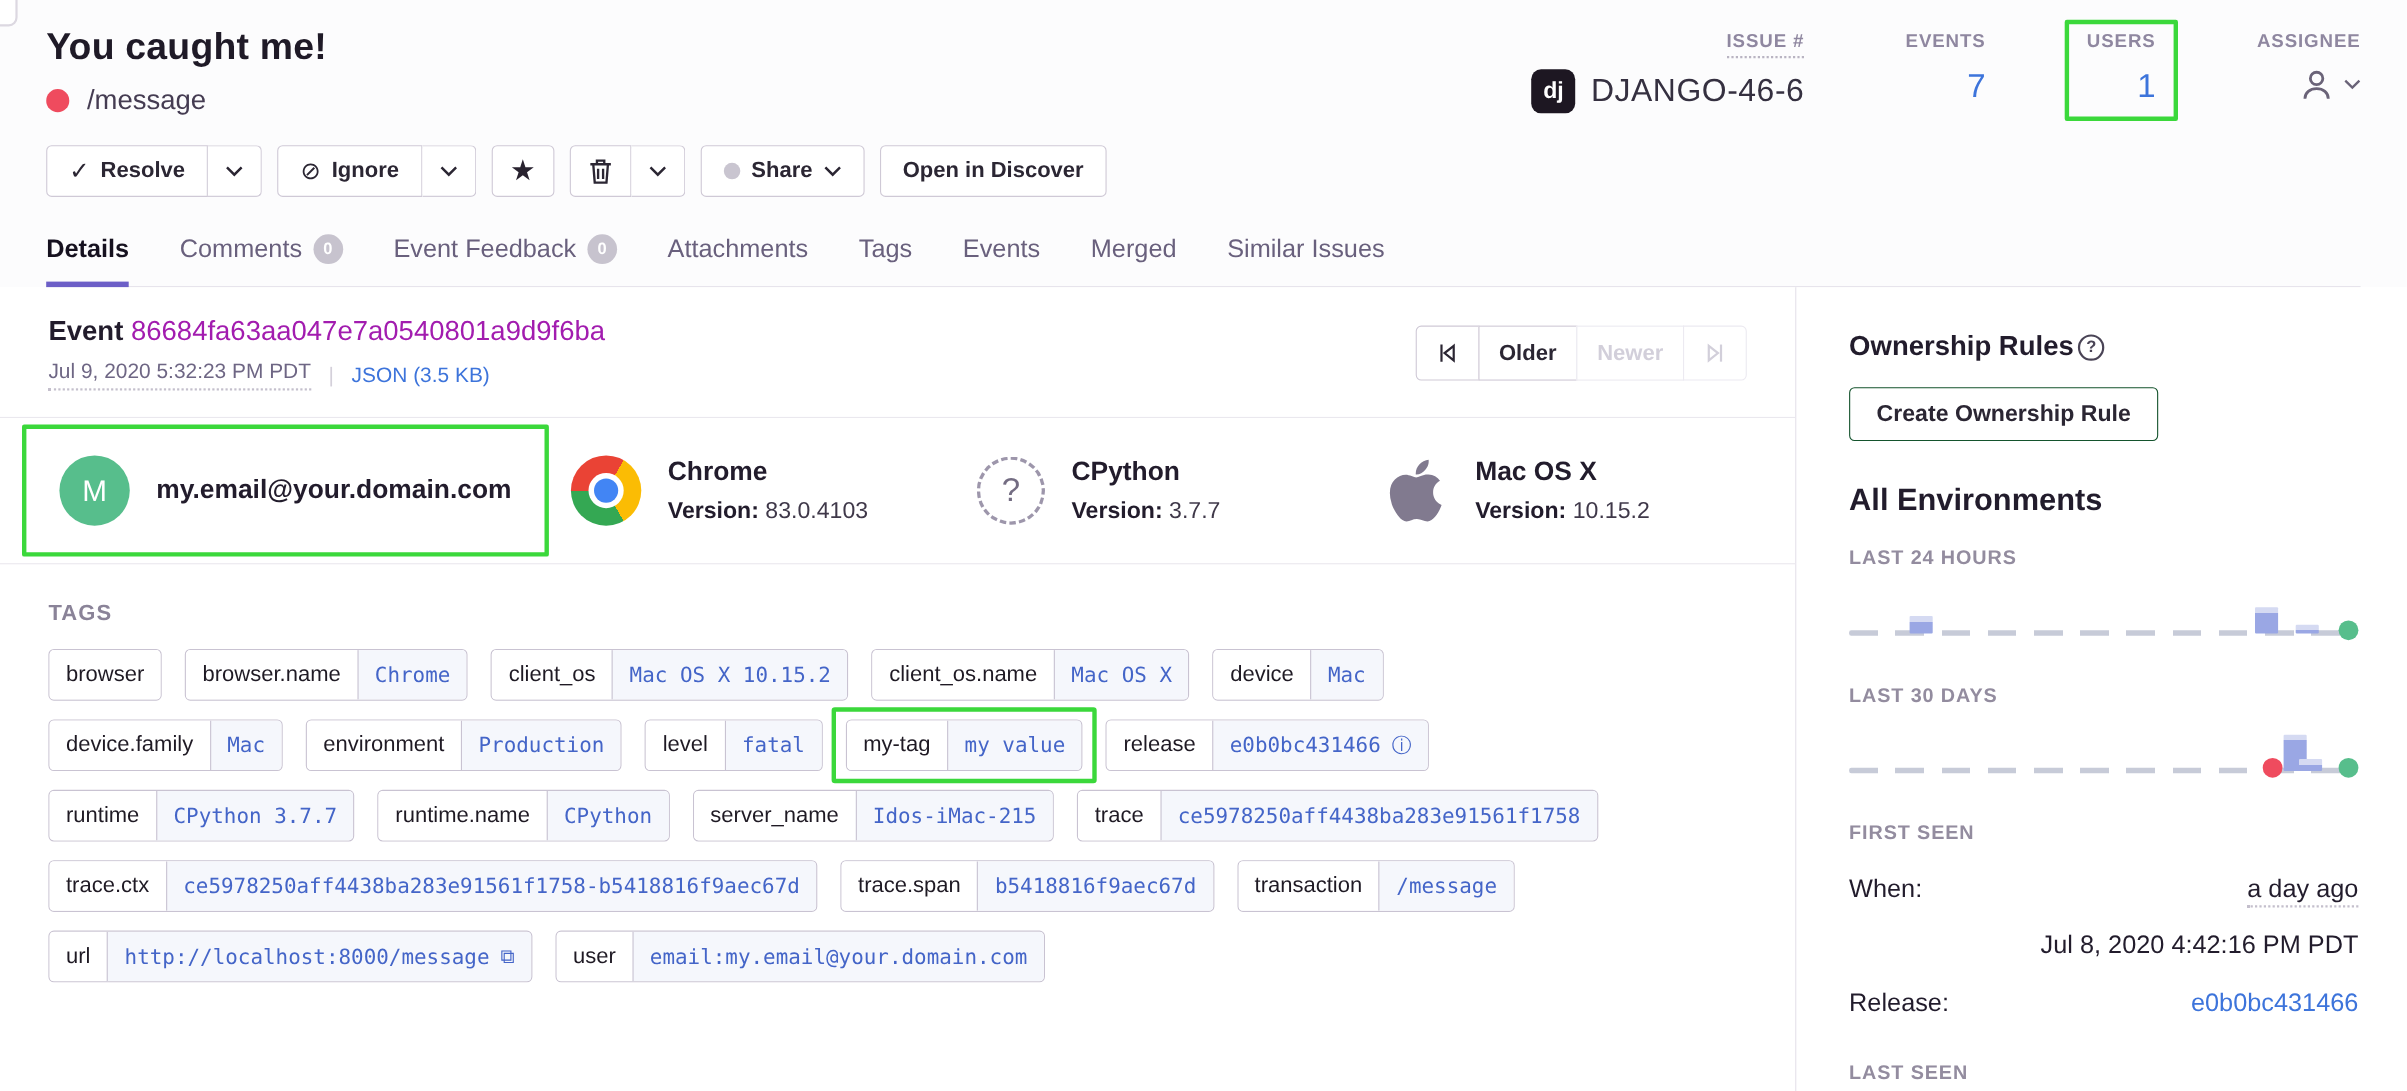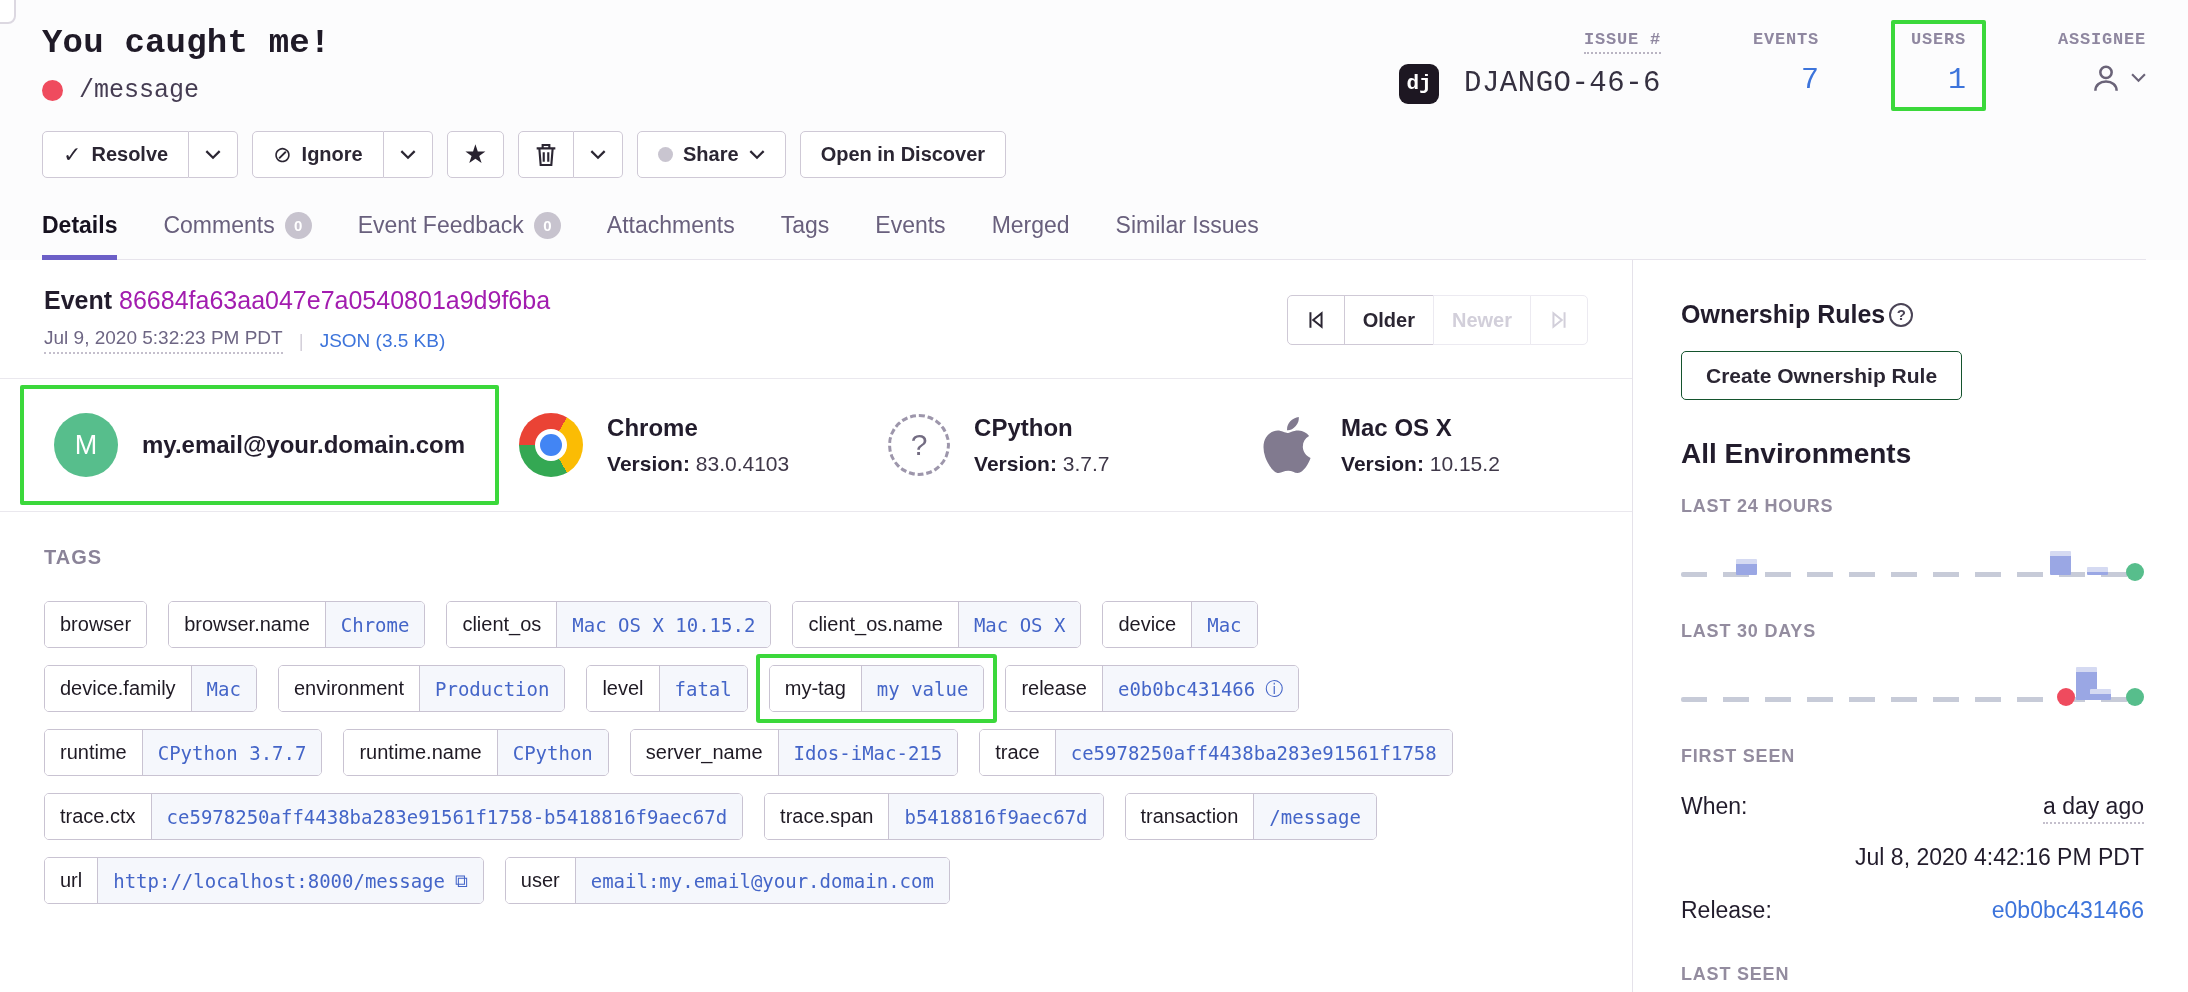--- a/index.html
+++ b/index.html
@@ -5,32 +5,32 @@
   * { margin:0; padding:0; box-sizing:border-box; }
   html,body { width:2188px; height:992px; overflow:hidden; }
   body {
     font-family:"Liberation Sans", sans-serif;
     color:#2b2633; background:#ffffff; position:relative;
   }
   
   .page-header { background:#fcfcfd; padding:24px 42px 0 42px; position:relative; }
   .corner-fragment{ position:absolute; left:-16px; top:-12px; width:32px; height:36px;
     background:#fff; border:2px solid #dcd8e1; border-radius:8px; }
-  .header-top { display:flex; justify-content:space-between; align-items:center;font-family:Liberation Mono, monospace; }
+  .header-top { display:flex; justify-content:space-between; align-items:flex-start; }
   .issue-title { font-size:34px; font-weight:bold; color:#1f1a27; letter-spacing:.2px; }
   .culprit-row { display:flex; align-items:center; gap:16px; margin-top:14px; }
   .level-dot { width:21px; height:21px; border-radius:50%; }
   .culprit { font-size:25px; color:#453c52; }
   
   .stats-row { display:flex; align-items:flex-start; gap:92px; padding-top:4px; }
   .stat { display:flex; flex-direction:column; align-items:flex-end; }
   .stat-label { font-size:17px; font-weight:bold; letter-spacing:.8px; color:#8f87a0; }
   .stat-label.dotted { border-bottom:2px dotted #b9b4c2; padding-bottom:3px; }
   .stat-value { font-size:30px; color:#3D74DB; margin-top:14px; }
-  .issue-id-row { display:flex; align-items:center; gap:25px; margin-top:10px; }
+  .issue-id-row { display:flex; align-items:center; gap:14px; margin-top:10px; }
   .platform-badge { width:40px; height:40px; border-radius:9px; background:#1d1722; color:#fff;
     font-size:21px; font-weight:bold; display:flex; align-items:center; justify-content:center; }
   .issue-id { font-size:29px; color:#353040; letter-spacing:.5px; }
   .assignee-row { display:flex; align-items:center; gap:8px; margin-top:12px; }
   .highlight-box { border:4px solid #3bd83b; padding:6px 16px 10px; margin:-10px -20px -14px; border-radius:2px; }
   
   .toolbar { display:flex; align-items:center; gap:14px; margin-top:26px; }
   .btn-group { display:flex; }
   .btn { height:47px; background:#fff; border:1px solid #cfc9d6; border-radius:5px;
     display:inline-flex; align-items:center; justify-content:center; gap:10px;
@@ -81,21 +81,21 @@
     background:conic-gradient(from 30deg, #fbbc04 0 120deg, #34a853 0 240deg, #ea4335 0 360deg);
     position:relative; flex:0 0 auto; }
   .chrome-icon::before { content:""; position:absolute; inset:16px; border-radius:50%; background:#fff; }
   .chrome-icon::after { content:""; position:absolute; inset:21px; border-radius:50%; background:#4285f4; }
   .unknown-icon { width:62px; height:62px; border-radius:50%; border:3px dashed #9d96ab;
     display:flex; align-items:center; justify-content:center; font-size:30px; color:#736c82; flex:0 0 auto; }
   .apple-icon { width:60px; height:64px; flex:0 0 auto; }
   
   .tags-section { padding:34px 44px; }
   .tags-heading { font-size:20px; font-weight:bold; letter-spacing:1px; color:#8a8398; }
-  .tag-rows { margin-top:32px; }
+  .tag-rows { margin-top:20px; }
   .tag-row { display:flex; gap:21px; margin-bottom:17px; align-items:center; }
   .tag-pill { display:inline-flex; height:47px; border:1px solid #c9c3d2; border-radius:5px;
     background:#fff; overflow:hidden; align-items:stretch; }
   .tag-key { display:flex; align-items:center; padding:0 15px; font-size:20px; color:#1f1a24; background:#fff; }
   .tag-val { display:flex; align-items:center; gap:10px; padding:0 15px; font-size:19px;
     font-family:"DejaVu Sans Mono", monospace; color:#4465c8; background:#f5f7fc; border-left:1px solid #c9c3d2; }
   .pill-hl { display:inline-flex; border:4px solid #3bd83b; border-radius:3px; padding:7px 9px; margin:-11px -13px; }
   .mini-icon { font-size:18px; color:#4465c8; }
   
   .sidebar { flex:1; padding:40px 44px 0 48px; }

